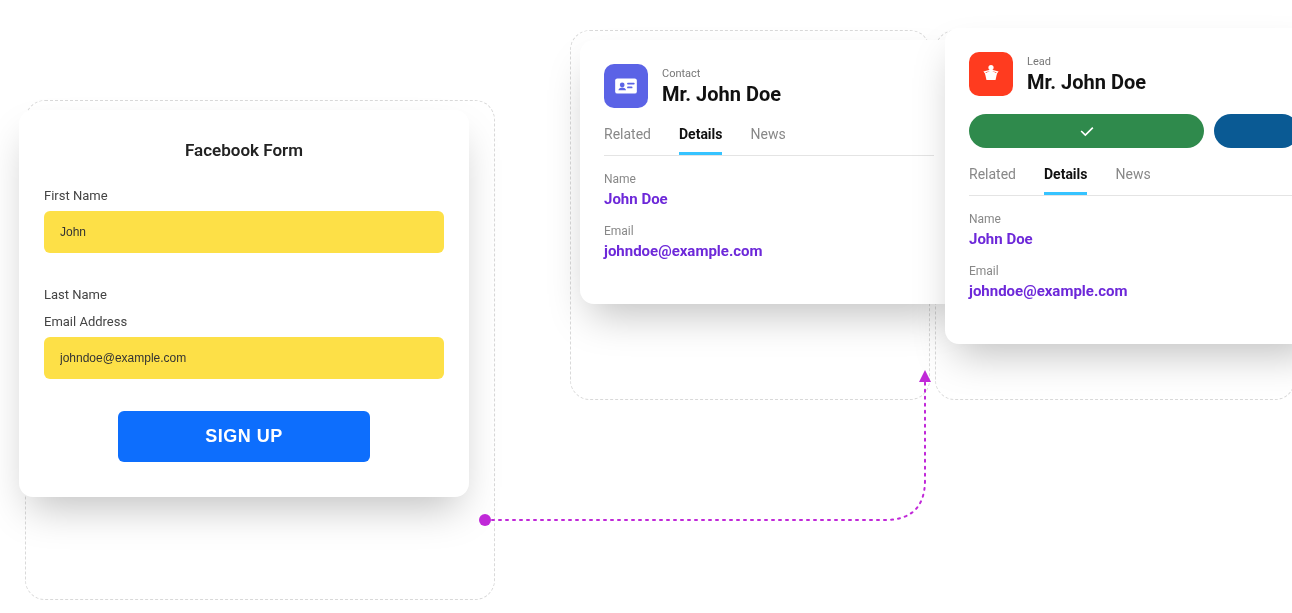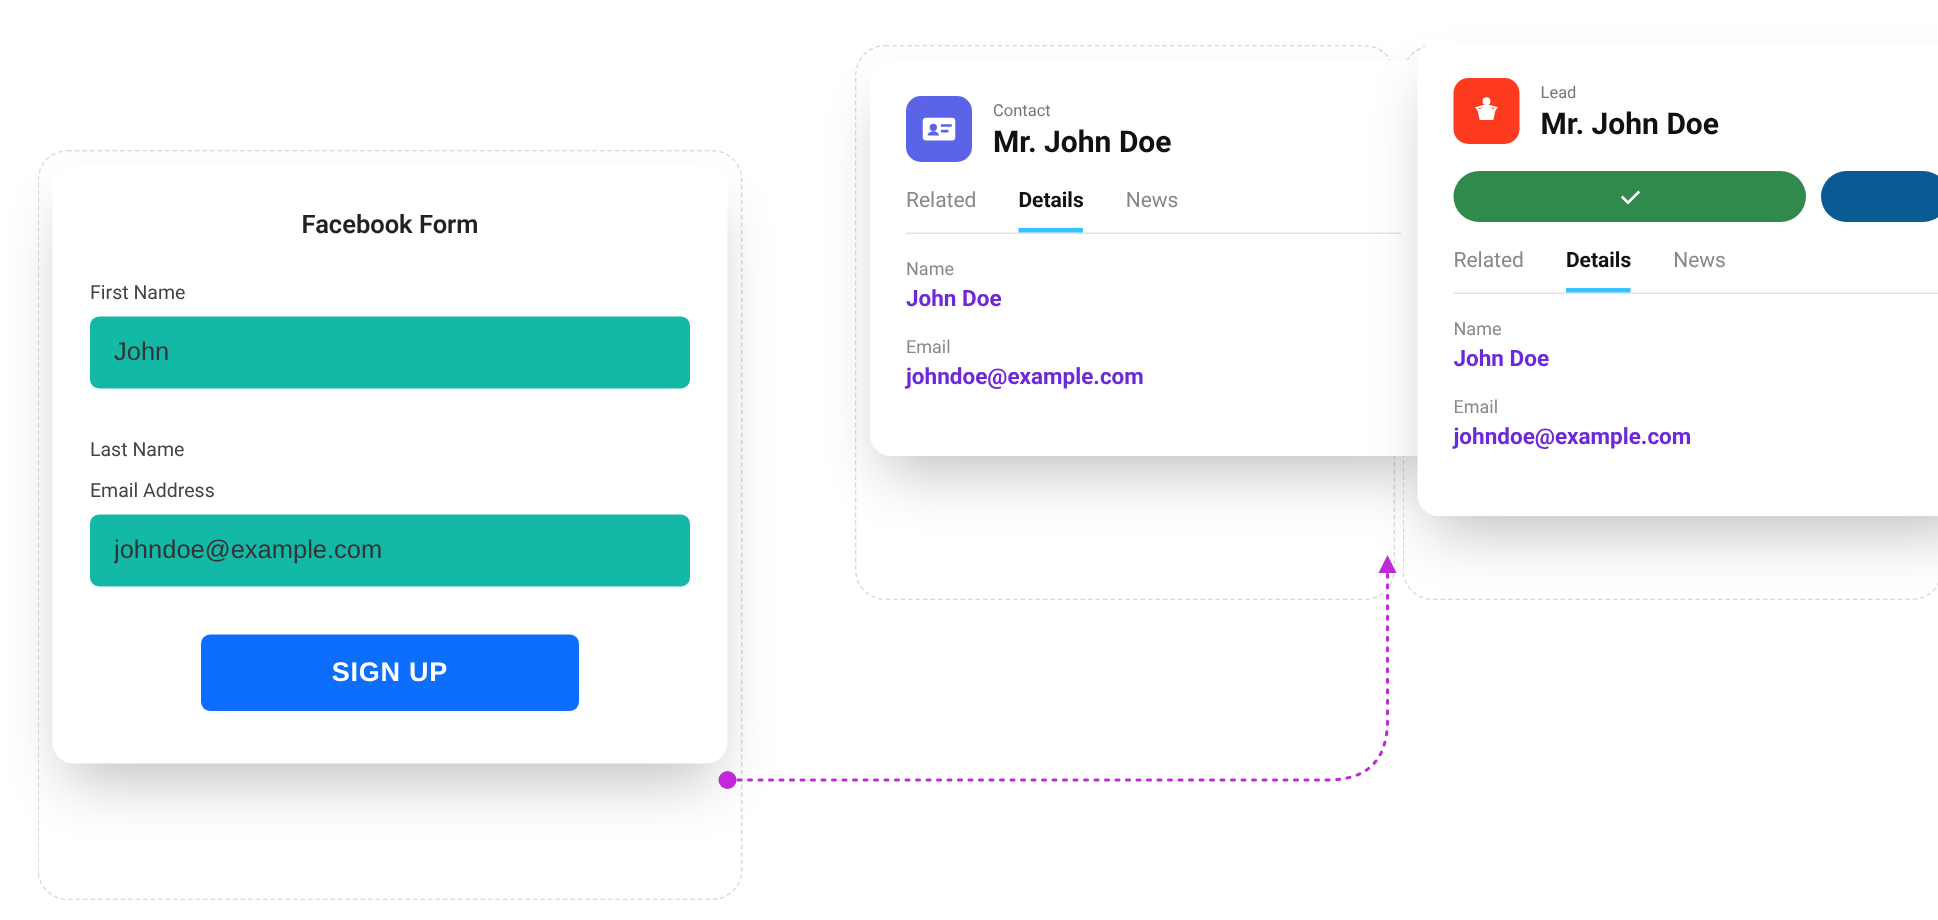--- a/index.html
+++ b/index.html
@@ -7,21 +7,21 @@
   font-family: -apple-system, BlinkMacSystemFont, "Segoe UI", Roboto, Helvetica, Arial, sans-serif;
   background: #fff;
   width: 1292px;
   height: 613px;
   position: relative;
 }
 
 
 .fb-card {
   position: absolute;
-  left: 35px;
+  left: 19px;
   top: 110px;
   width: 450px;
   background: #fff;
   border-radius: 14px;
   box-shadow: 0 20px 40px -10px rgba(0,0,0,0.25);
   padding: 30px 25px 35px 25px;
 }
 .fb-title {
   text-align: center;
   font-size: 17px;
@@ -31,25 +31,25 @@
 }
 .fb-label {
   font-size: 13px;
   color: #444;
   margin-bottom: 8px;
   display: block;
   margin-top: 12px;
 }
 .fb-input {
   width: 100%;
-  background: #14b8a6;
+  background: #fde047;
   border: none;
   border-radius: 6px;
   padding: 14px 16px;
-  font-size: 17px;
+  font-size: 12px;
   color: #333;
   font-weight: 500;
   margin-bottom: 22px;
   outline: none;
 }
 .fb-btn {
   display: block;
   margin: 10px auto 0;
   width: 252px;
   background: #0d6efd;

